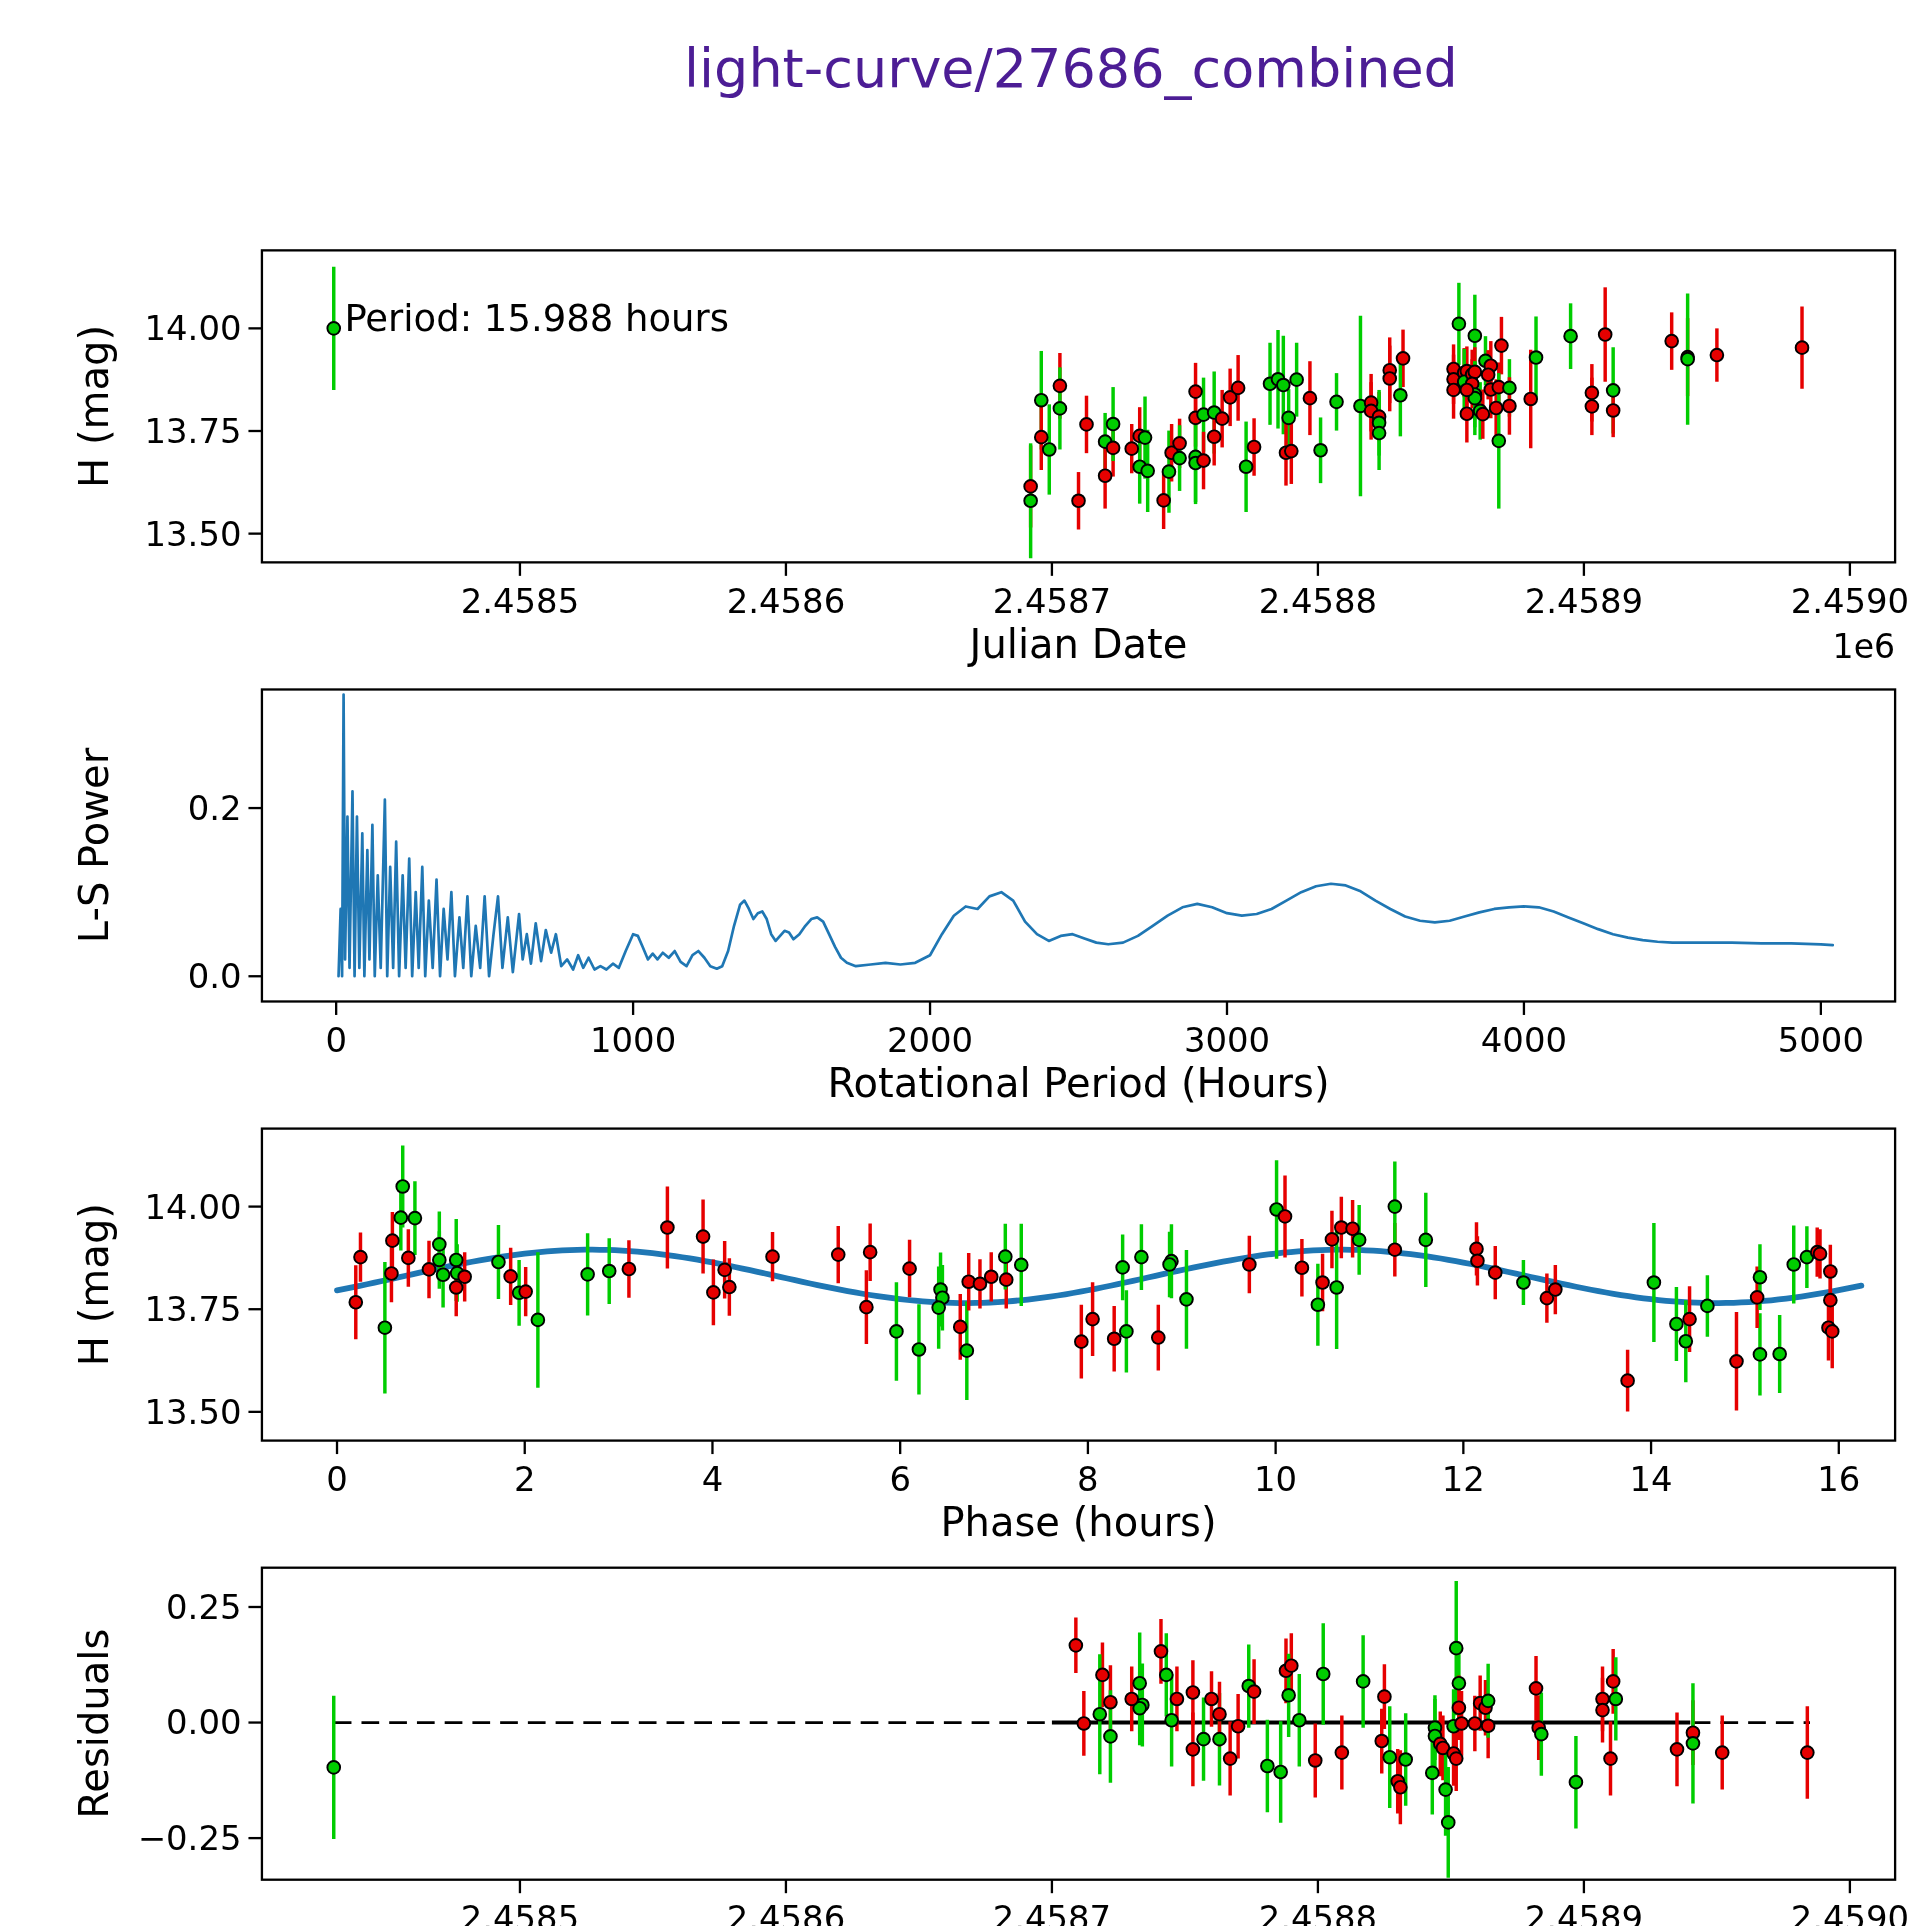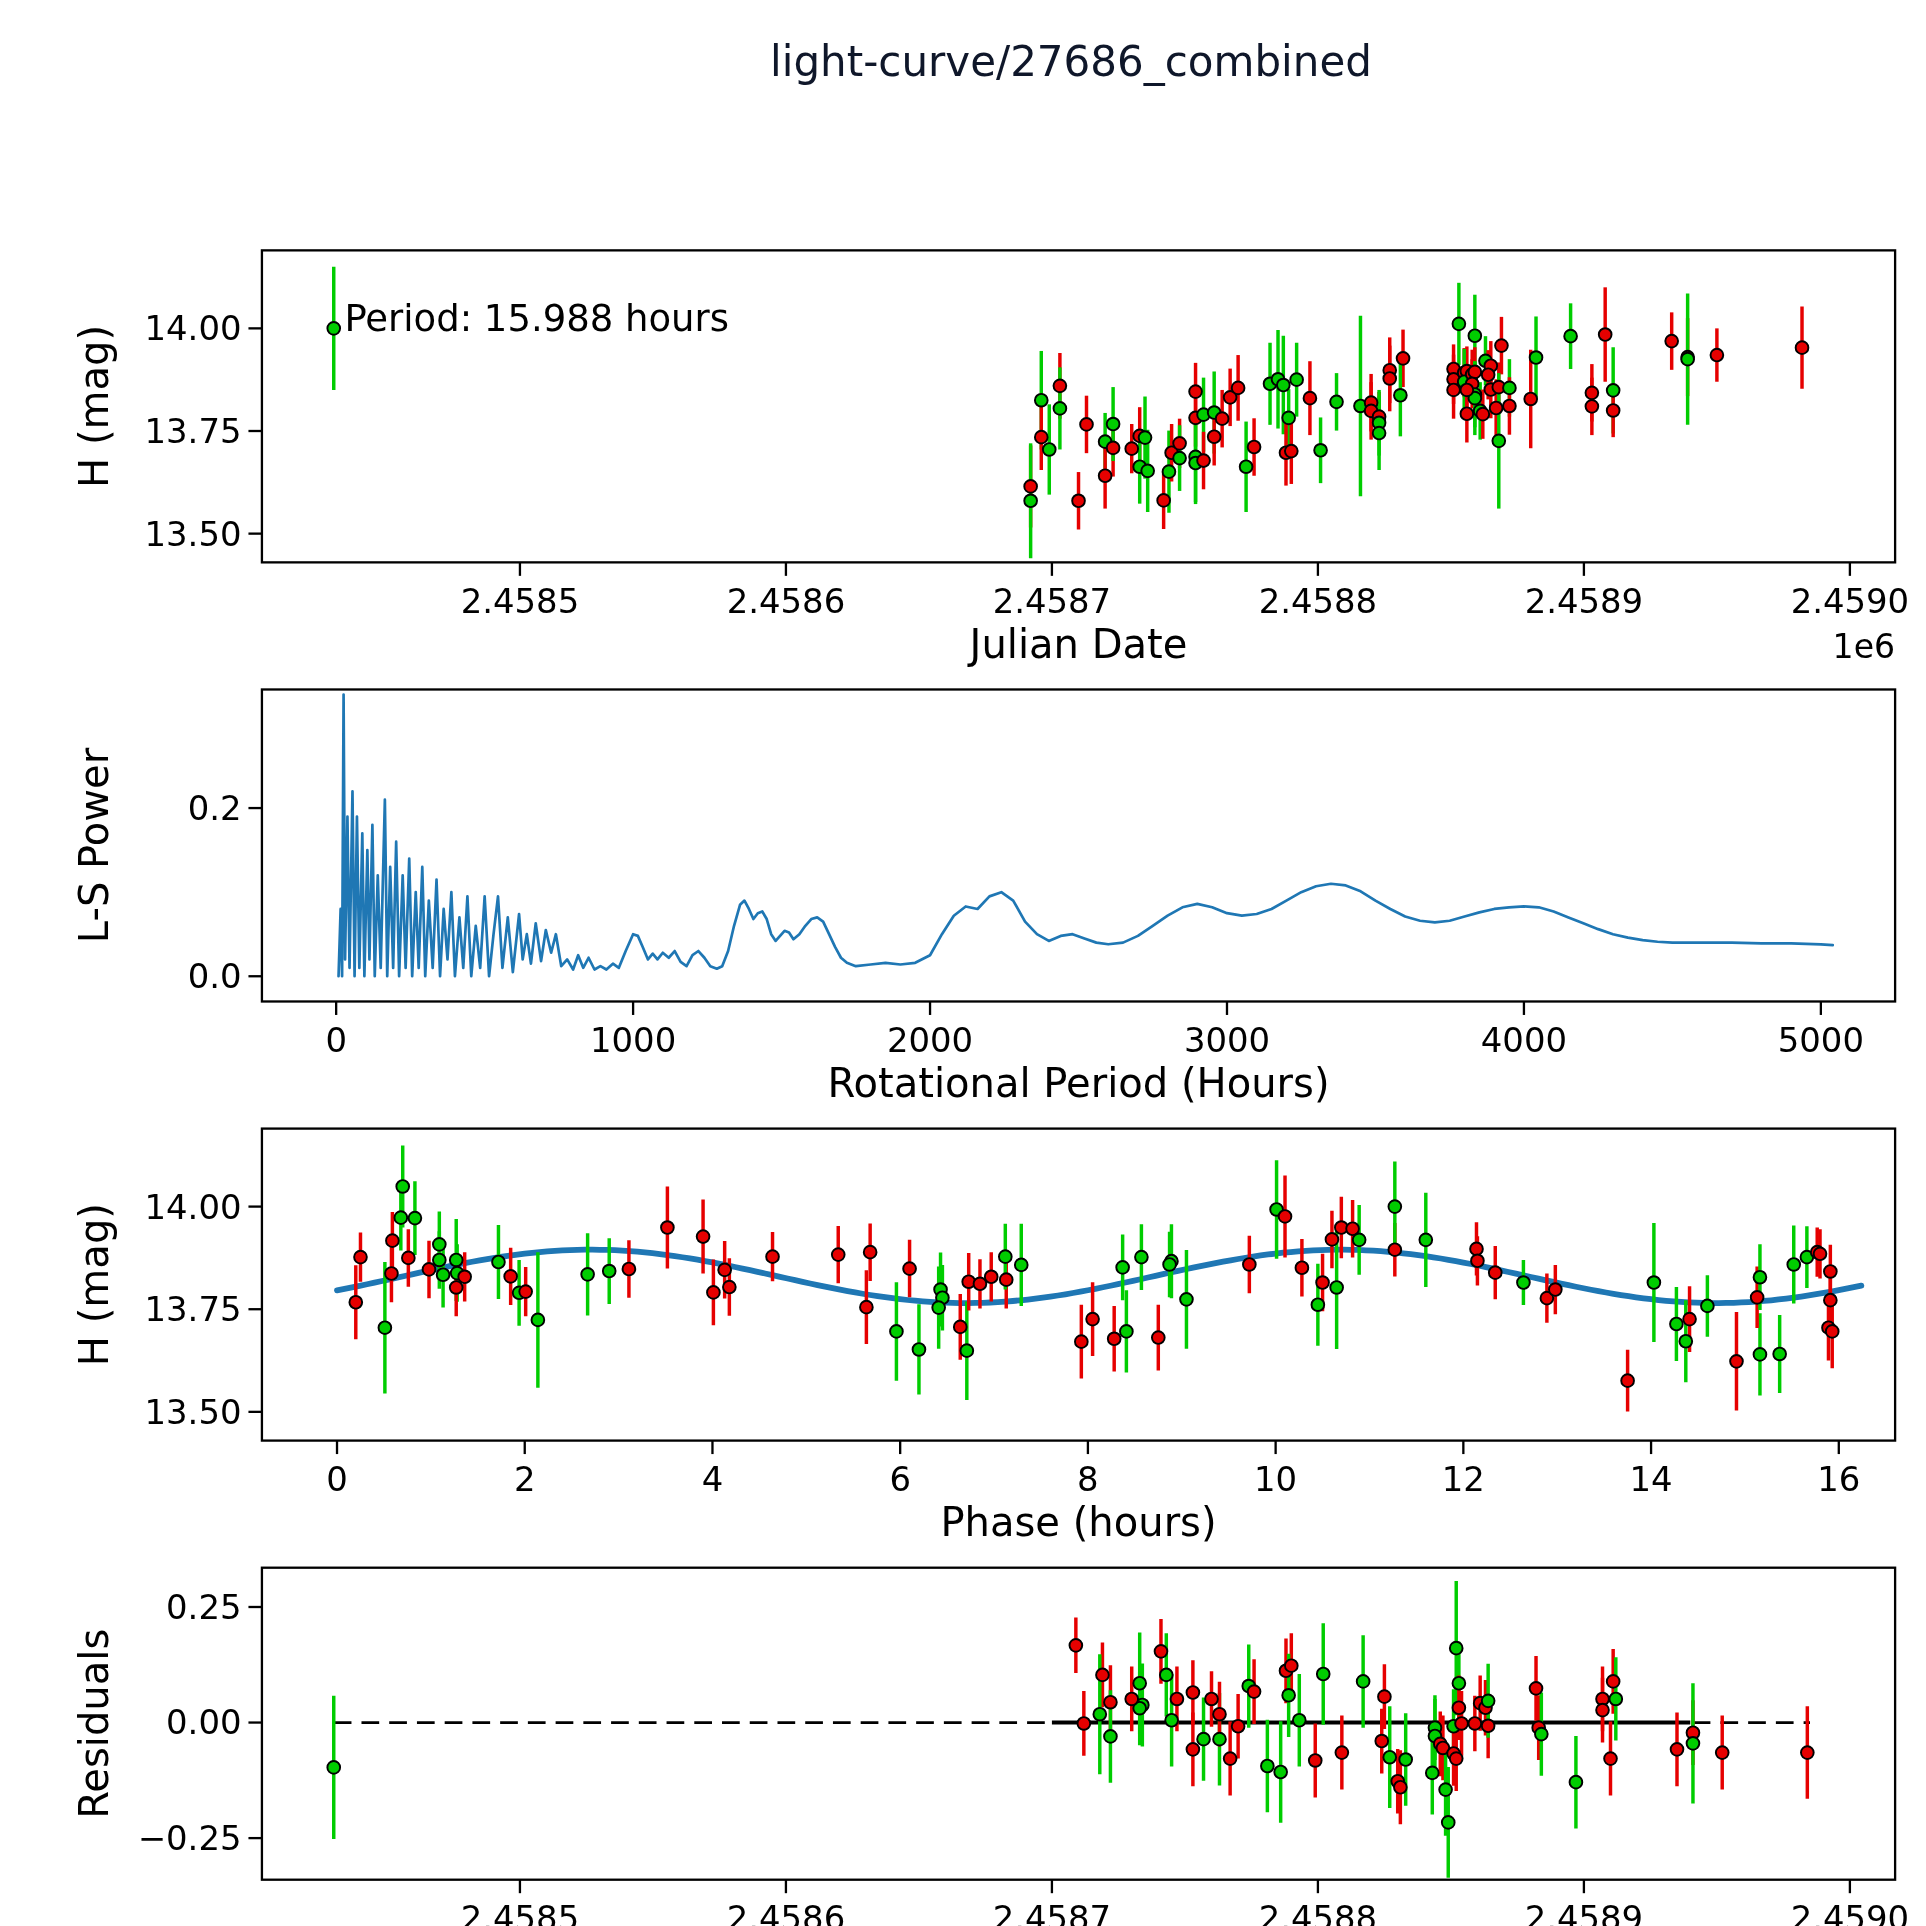--- a/index.html
+++ b/index.html
@@ -1,19 +1,19 @@
 <!DOCTYPE html>
 <html style="font-size:6.2px"><head>
 <meta charset="utf-8">
 <style>
   html,body{margin:0;padding:0;background:#ffffff;width:2080px;height:2080px;overflow:hidden;}
   body{font-family:"DejaVu Sans",sans-serif;color:#000;}
   #figure-title{
     position:absolute; top:39px; left:1071px; transform:translateX(-50%);
-    font-size:42px; line-height:1.1; white-space:nowrap; color:#0f172a;
+    font-size:54px; line-height:1.1; white-space:nowrap; color:#4c1d95;
   }
   #fig{position:absolute;left:0;top:0;}
 </style>
 </head>
 <body>
 
 <div id="figure-title">light-curve/27686_combined</div>
 <svg id="fig" width="2080" height="2080" viewBox="0 0 5400 5400" xmlns="http://www.w3.org/2000/svg">
     <g>
       <clipPath id="clip-light_curve">

